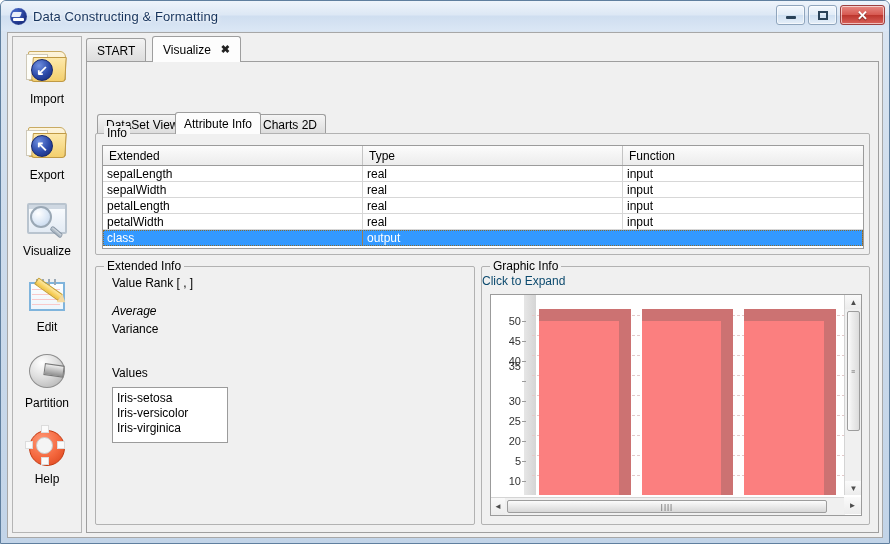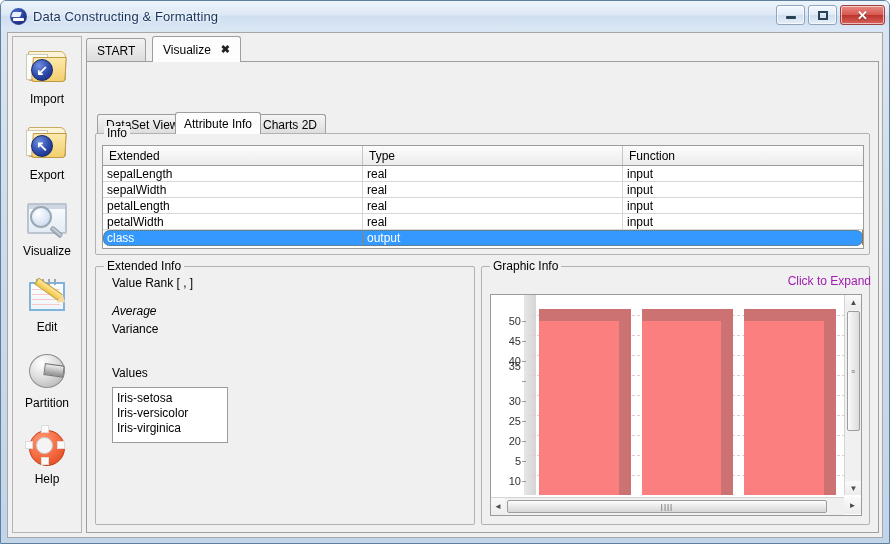--- a/index.html
+++ b/index.html
@@ -228,21 +228,21 @@
     border-right:1px solid #c4c4c4;
   }
   .th.c0 { width:260px; }
   .th.c1 { width:260px; }
   .th.c2 { flex:1; border-right:none; }
   .trow { display:flex; height:16px; border-bottom:1px solid #d7d7d7; }
   .trow.selected { background:#3399ff; color:#ffffff; border-bottom:1px solid #3399ff; }
   .td { font-size:12px; color:#000; display:flex; align-items:center;
         padding-left:4px; border-right:1px solid #d7d7d7; }
   .trow.selected .td { color:#ffffff; border-right:1px solid #9b7f55; }
-  .trow.selected { outline:1px dotted #8a6b2e; outline-offset:-1px;border-radius:7px; }
+  .trow.selected { outline:1px dotted #8a6b2e; outline-offset:-1px; }
   .td.c0 { width:260px; }
   .td.c1 { width:260px; }
   .td.c2 { flex:1; border-right:none; }
 
   
   #ext-group {
     position:absolute; left:8px; top:204px; width:380px; height:259px;
     border:1px solid #b2b2b2; border-radius:2px;
   }
   #ext-legend {
@@ -264,22 +264,22 @@
   
   #gfx-group {
     position:absolute; left:394px; top:204px; width:389px; height:259px;
     border:1px solid #b2b2b2; border-radius:2px;
   }
   #gfx-legend {
     position:absolute; left:8px; top:-8px; background:#f0f0f0;
     padding:0 3px; font-size:12px; color:#000000;
   }
   #gfx-title {
-    position:absolute; left:0; top:7px; width:389px; text-align:right;
-    font-size:12px; color:#a21caf;
+    position:absolute; left:0; top:7px; width:389px; text-align:left;
+    font-size:12px; color:#0c4a6e;
   }
   #chart-area {
     position:absolute; left:8px; top:27px; width:372px; height:222px;
     background:#ffffff; border:1px solid #9b9b9b;
     overflow:hidden;
   }
   #plot {
     position:absolute; left:0; top:0; width:354px; height:200px;
     background:#ffffff;
   }

